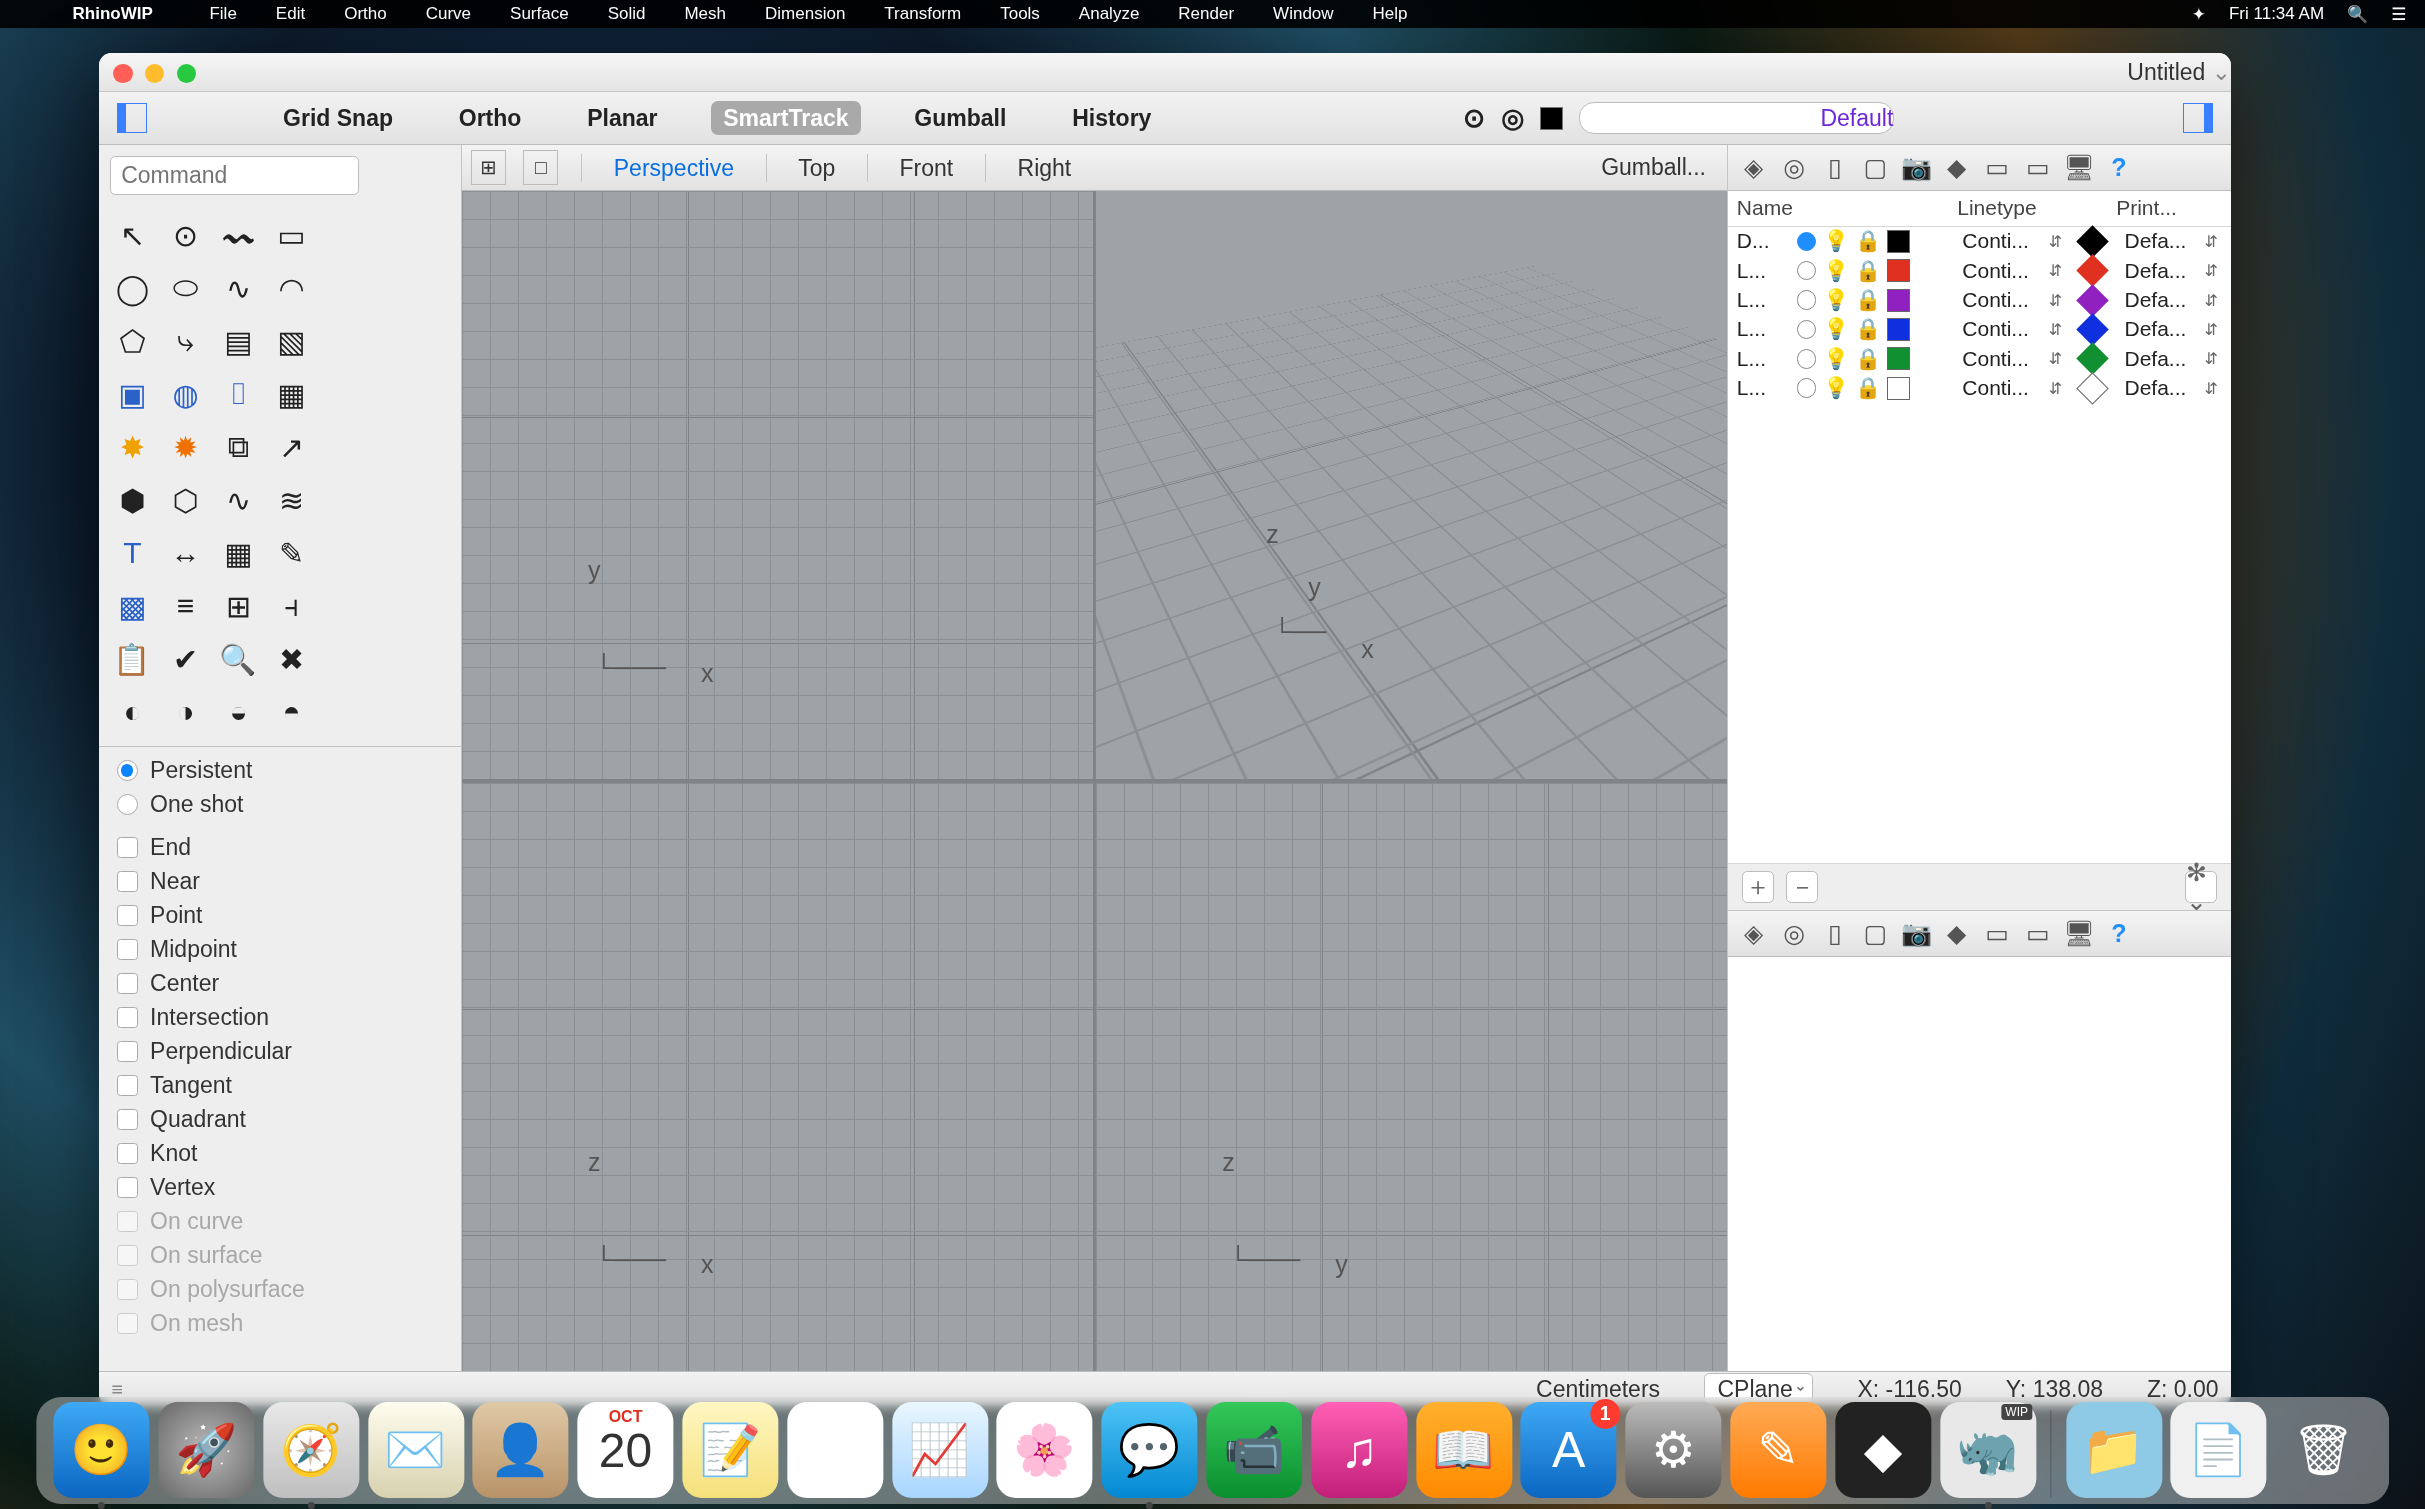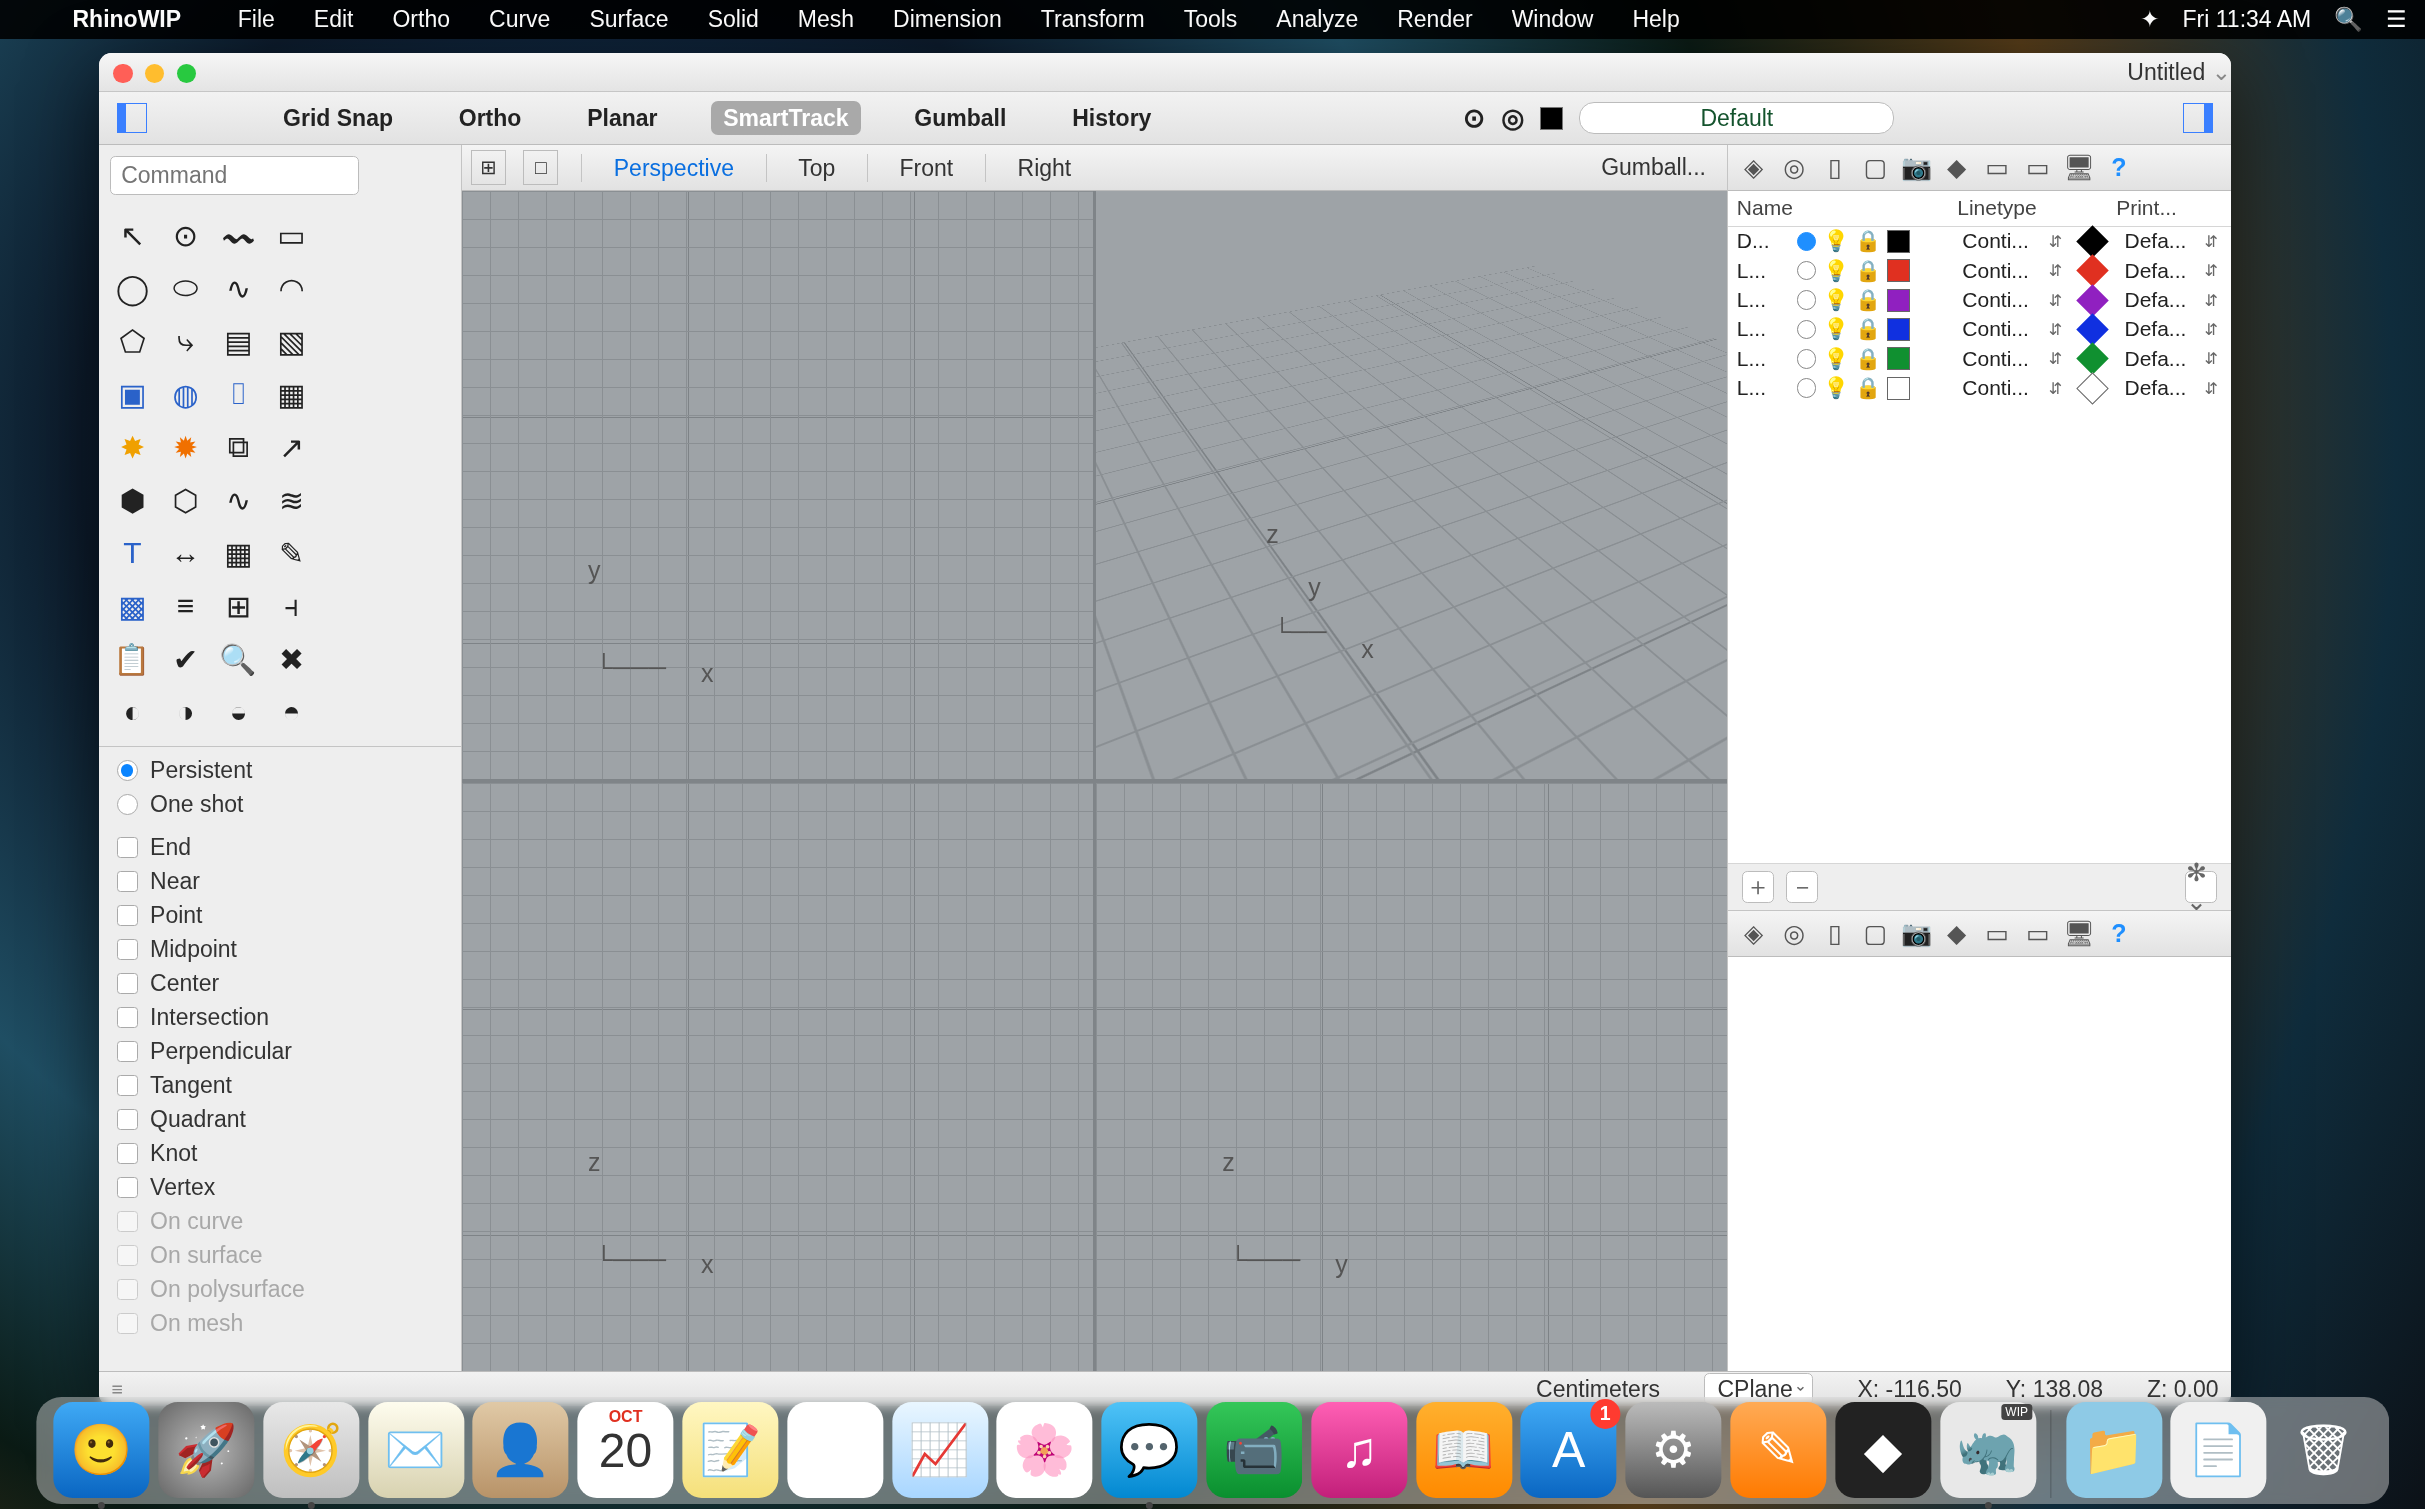--- a/index.html
+++ b/index.html
@@ -3,22 +3,22 @@
 <meta charset="utf-8">
 <style>
 * { margin:0; padding:0; box-sizing:border-box; font-family:-apple-system,"Helvetica Neue",Arial,sans-serif; user-select:none; }
 html,body { width:2426px; height:1509px; overflow:hidden; }
 body {
   background:radial-gradient(circle at 25% 30%,#13385c 0%,#0c1a2a 25%,#1f4e63 40%,#0a1a14 55%,#533a18 70%,#0f2c3c 85%,#0c1117 100%);
 }
 
 
 .menubar {
-  height:39px; width:100%; background:rgba(0,0,0,.88); color:#fff;
-  display:flex; align-items:center; font-size:23px; font-weight:500;
+  height:28px; width:100%; background:rgba(0,0,0,.88); color:#fff;
+  display:flex; align-items:center; font-size:17px; font-weight:500;
 }
 .menubar .apple { width:53px; text-align:center; font-size:26.5px; }
 .menubar .appname { font-weight:700; margin-right:17.7px; }
 .menubar .mi { padding:0 19.5px; cursor:default; }
 .menubar .spacer { flex:1; }
 .menubar .right { display:flex; align-items:center; gap:23px; padding-right:19.5px; }
 
 
 .win {
   position:absolute; left:99px; top:53px; width:2132px; height:1353px;
@@ -37,21 +37,21 @@
   height:53px; background:linear-gradient(#f2f2f2,#e2e2e2); border-bottom:0.9px solid #bcbcbc;
   display:flex; align-items:center; padding:0 17.7px; font-size:23px; color:#222; font-weight:600;
 }
 .sidebar-toggle { width:30px; height:30px; border:1.8px solid #3a7fff; display:flex; }
 .sidebar-toggle::before{content:"";width:30%;height:100%;background:#3a7fff;}
 .tb-items{display:flex;gap:41px;margin-left:124px;}
 .tb-item{padding:3.5px 12.4px;border-radius:7px;}
 .tb-item.active{background:#a9a9a9;color:#fff;}
 .tb-right{margin-left:auto;display:flex;align-items:center;gap:16px;}
 .layerbtn{width:23px;height:23px;background:#000;border:0.9px solid #777;}
-.layersel{width:315px;height:32px;background:#fff;border:0.9px solid #bcbcbc;border-radius:15px;text-align:center;line-height:30px;font-weight:400;color:#14532d;}
+.layersel{width:315px;height:32px;background:#fff;border:0.9px solid #bcbcbc;border-radius:15px;text-align:right;line-height:30px;font-weight:400;color:#6d28d9;}
 .rsb-toggle{width:30px;height:30px;border:1.8px solid #3a7fff;display:flex;justify-content:flex-end;}
 .rsb-toggle::before{content:"";width:30%;height:100%;background:#3a7fff;}
 
 
 .body { flex:1; display:flex; min-height:0; }
 .leftcol { width:363px; display:flex; flex-direction:column; border-right:0.9px solid #c4c4c4; background:#eeeeee; }
 .cmdrow{padding:10.6px;}
 .cmd{width:249px;height:39px;border:0.9px solid #bcbcbc;border-radius:5.3px;background:#fff;padding:0 10.6px;font-size:23px;color:#999;}
 .toolgrid{padding:3.5px 7px 7px 7px;display:grid;grid-template-columns:repeat(4,53px);grid-auto-rows:53px;gap:0;}
 .tg{display:flex;align-items:center;justify-content:center;font-size:30px;color:#222;}

